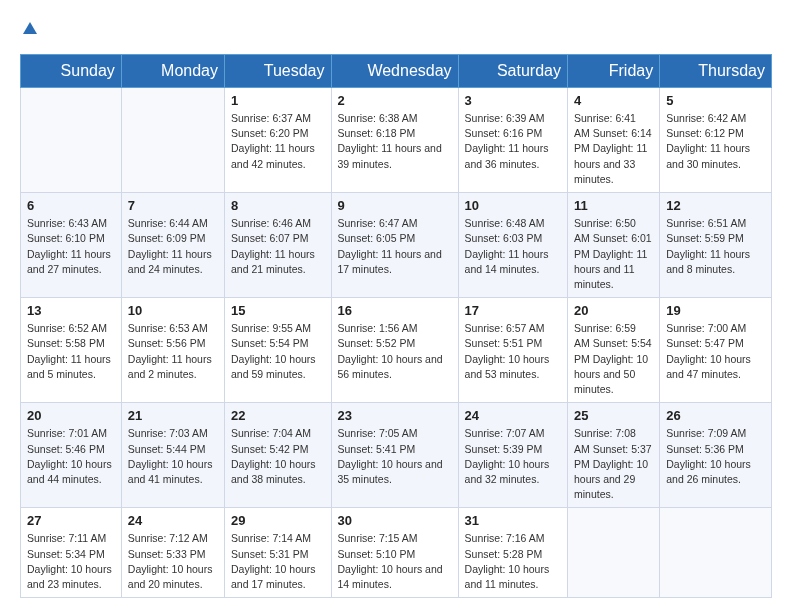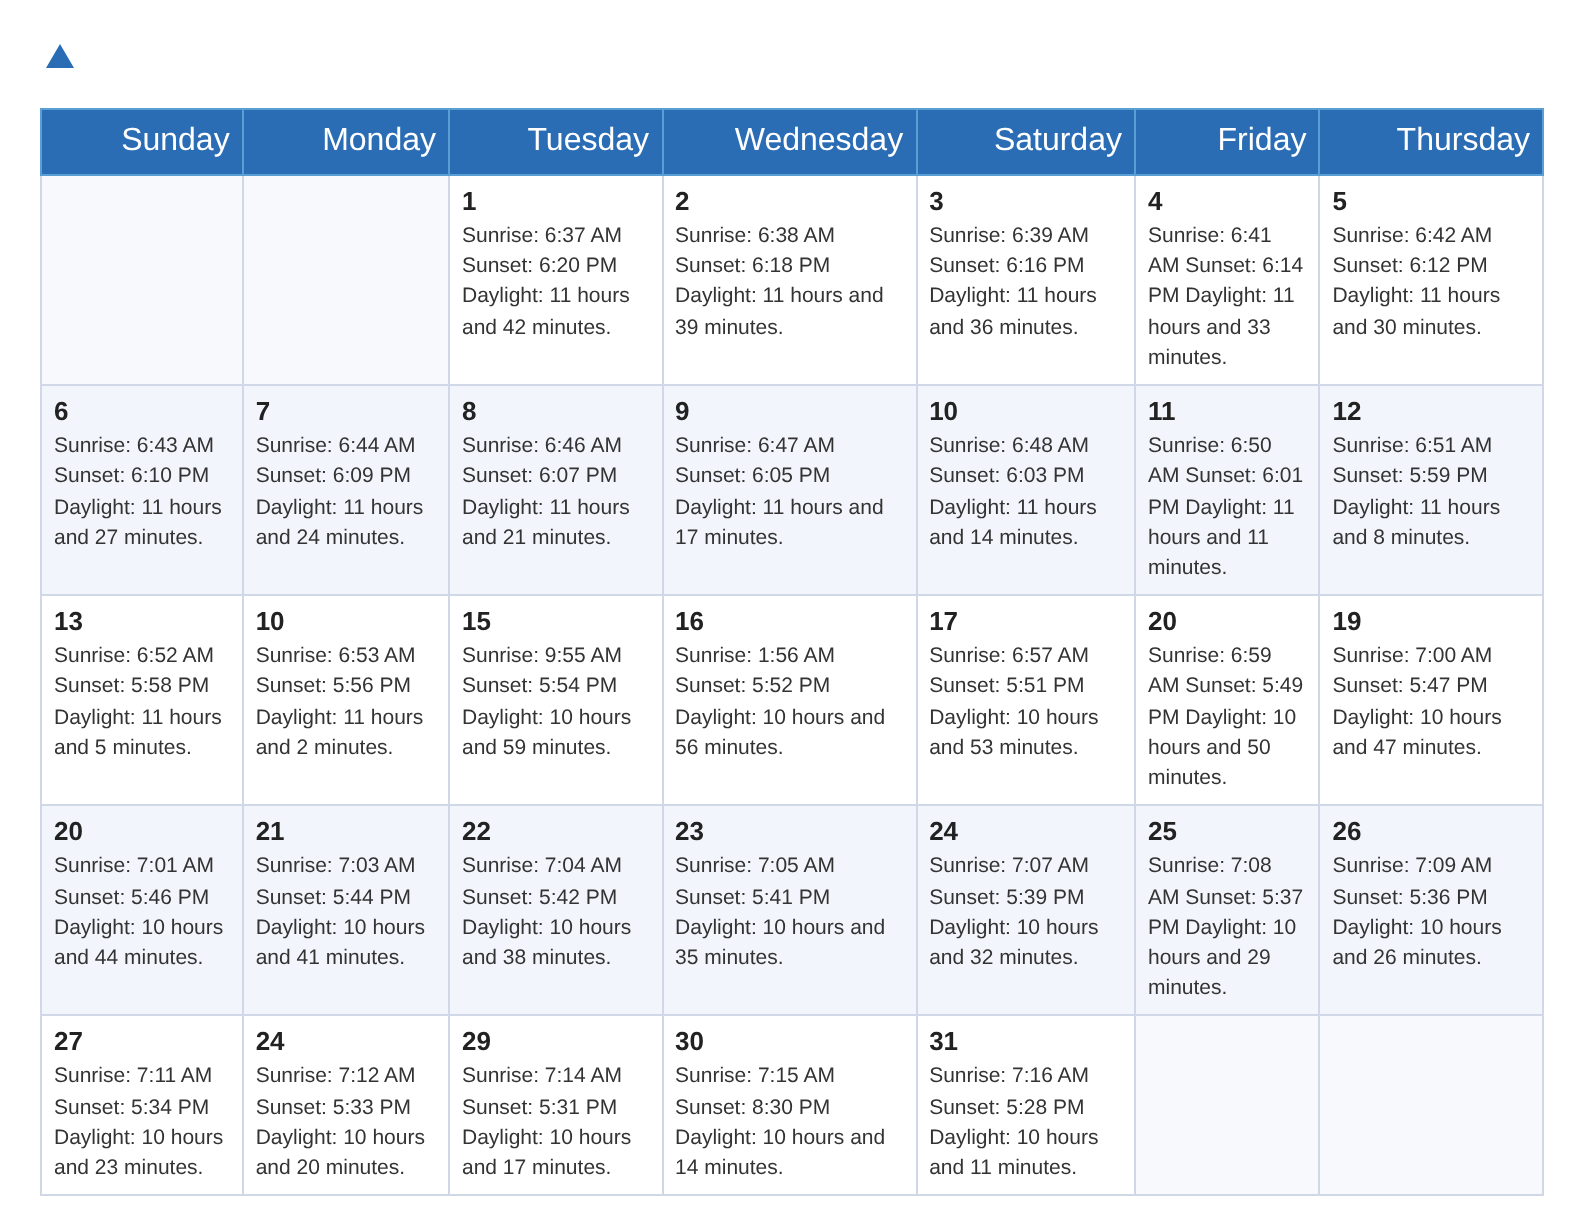--- a/index.html
+++ b/index.html
@@ -211,21 +211,21 @@
         </td>
         <td>
           <span class="day-num">17</span>
           <div class="cell-info">Sunrise: 6:57 AM
 Sunset: 5:51 PM
 Daylight: 10 hours and 53 minutes.</div>
         </td>
         <td>
           <span class="day-num">20</span>
           <div class="cell-info">Sunrise: 6:59 AM
-Sunset: 5:49 PM
+Sunset: 5:54 PM
 Daylight: 10 hours and 50 minutes.</div>
         </td>
         <td>
           <span class="day-num">19</span>
           <div class="cell-info">Sunrise: 7:00 AM
 Sunset: 5:47 PM
 Daylight: 10 hours and 47 minutes.</div>
         </td>
       </tr>
       <tr>
@@ -287,21 +287,21 @@
         </td>
         <td>
           <span class="day-num">29</span>
           <div class="cell-info">Sunrise: 7:14 AM
 Sunset: 5:31 PM
 Daylight: 10 hours and 17 minutes.</div>
         </td>
         <td>
           <span class="day-num">30</span>
           <div class="cell-info">Sunrise: 7:15 AM
-Sunset: 8:30 PM
+Sunset: 5:10 PM
 Daylight: 10 hours and 14 minutes.</div>
         </td>
         <td>
           <span class="day-num">31</span>
           <div class="cell-info">Sunrise: 7:16 AM
 Sunset: 5:28 PM
 Daylight: 10 hours and 11 minutes.</div>
         </td>
         <td class="empty-cell"></td>
         <td class="empty-cell"></td>

